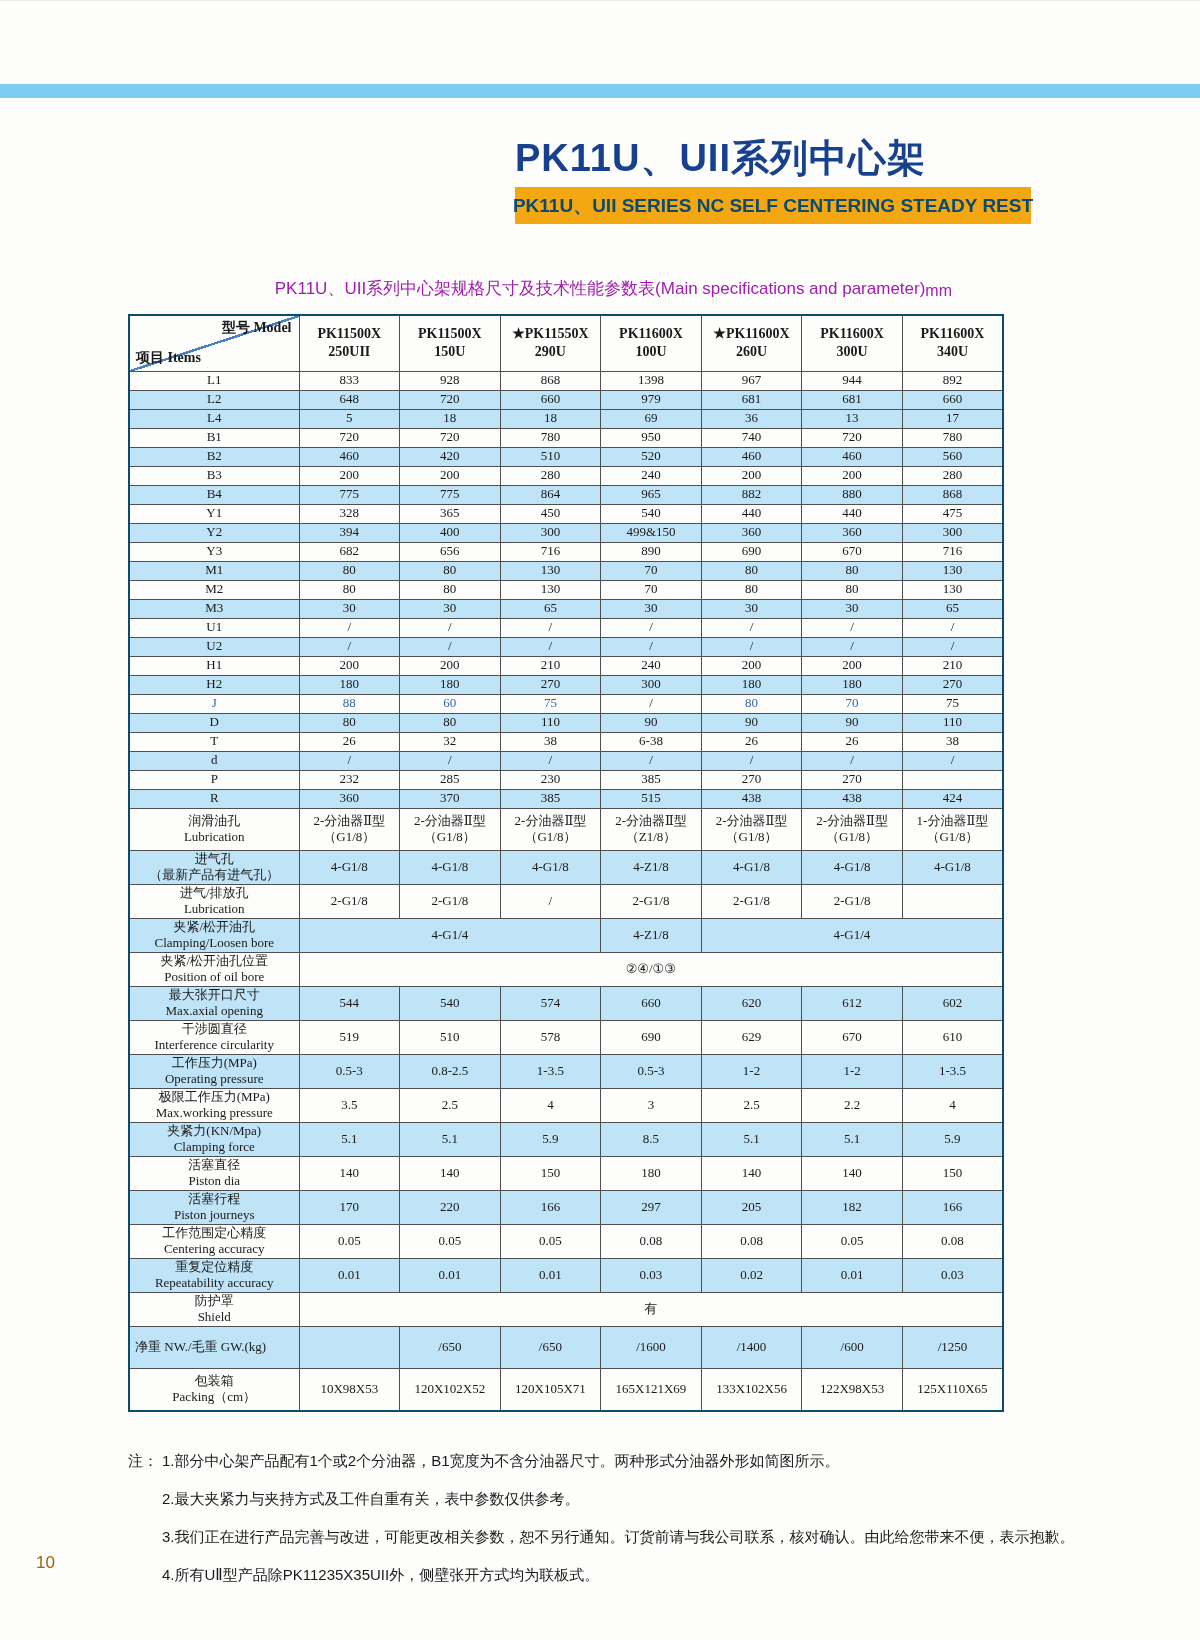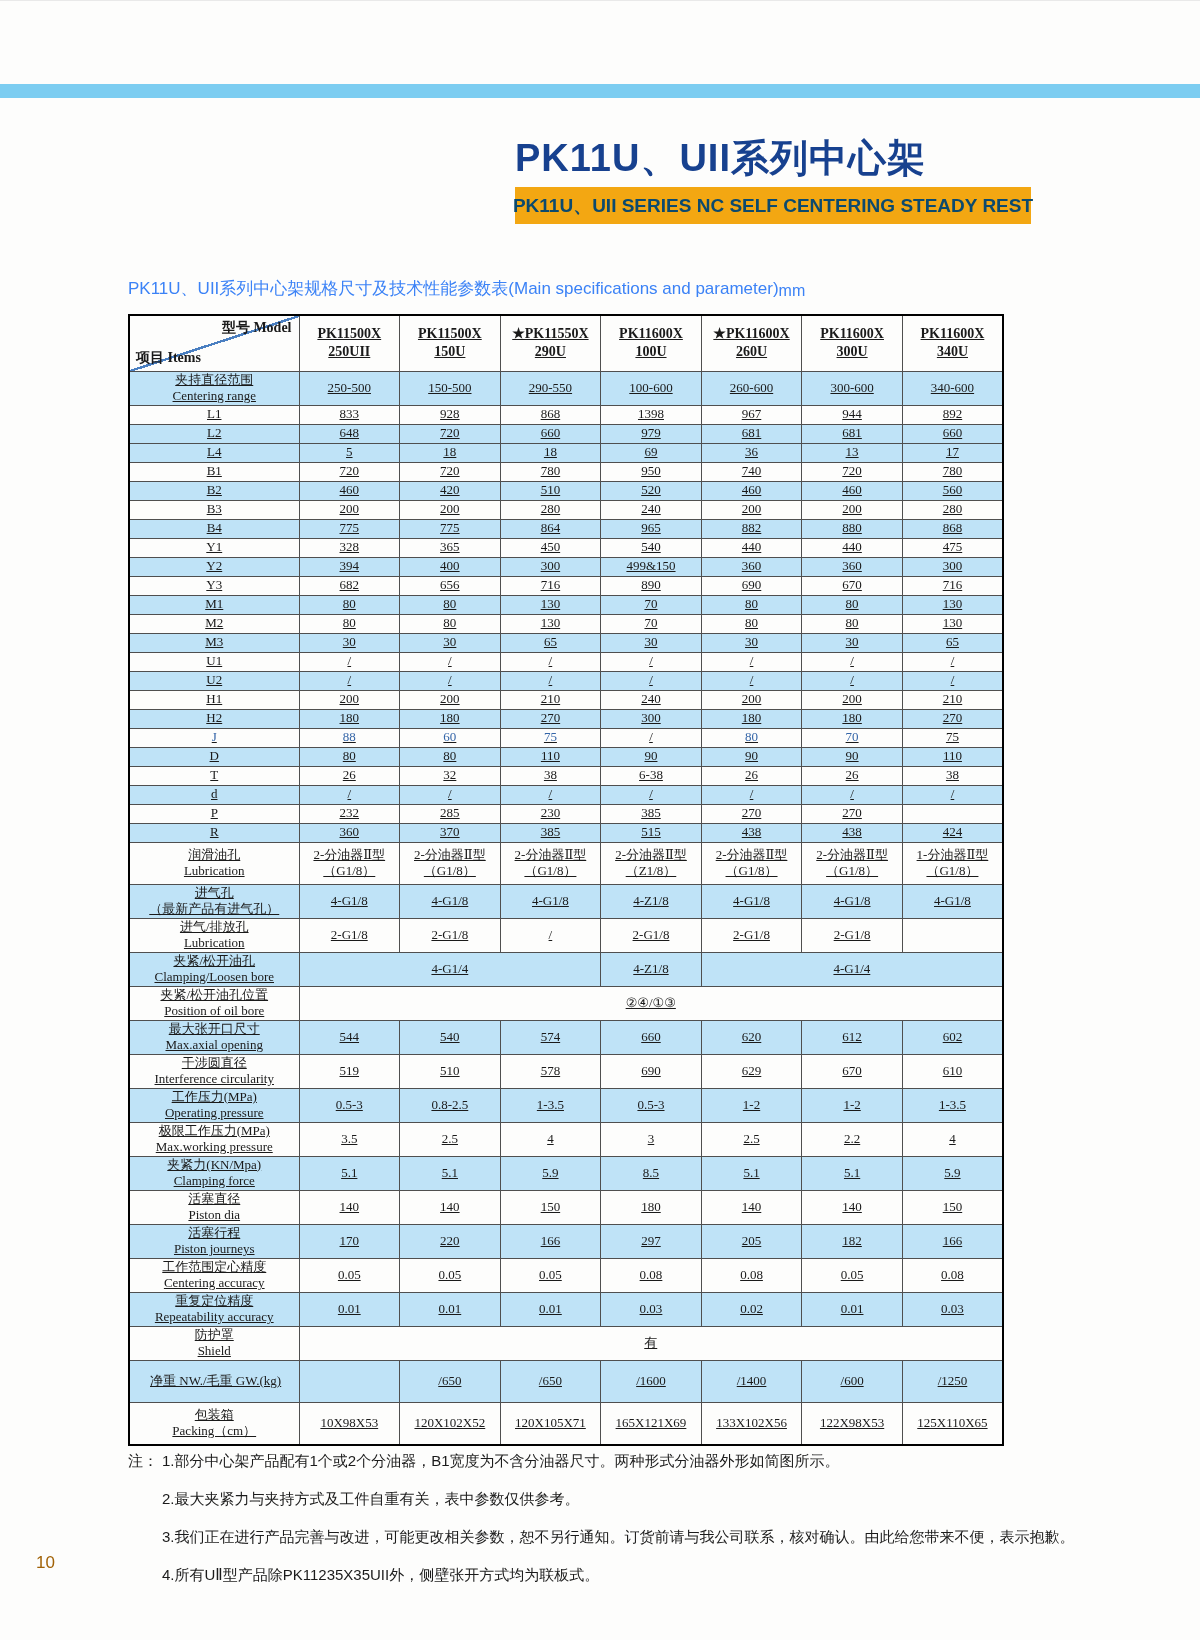--- a/index.html
+++ b/index.html
@@ -24,46 +24,46 @@
   }
   .banner{
     position:absolute;left:515px;top:186px;width:516px;height:37px;
     background:#f3a712;color:#0c4a6e;
     font-size:19px;font-weight:bold;
     display:flex;align-items:center;justify-content:center;
     white-space:nowrap;
   }
   .caption-row{
     position:absolute;left:128px;top:276px;width:876px;
-    display:flex;justify-content:flex-start;align-items:flex-end;
-    font-size:17px;color:#3b82f6;
+    display:flex;justify-content:flex-end;align-items:flex-end;
+    font-size:17px;color:#a21caf;
   }
   .caption-unit{margin-right:52px;font-size:16px;}
   
   table.spec{
     position:absolute;left:128px;top:313px;width:876px;
     border-collapse:collapse;table-layout:fixed;
     font-family:"Liberation Serif","DejaVu Serif",serif;
     font-size:13px;color:#1a1a1a;
   }
   table.spec col.c0{width:170px;}
   table.spec th,table.spec td{
     border:1px solid #4f4f4f;
     padding:0 2px;text-align:center;vertical-align:middle;
     white-space:pre-line;line-height:1.25;
     font-weight:normal;overflow:hidden;
   }
-  table.spec{border:2px solid #000000;text-decoration:underline;}
+  table.spec{border:2px solid #0c4a6e;}
   tr.hdr th{height:44px;font-weight:bold;font-size:14px;line-height:1.3;}
   tr.s th,tr.s td{height:18px;}
   tr.m th,tr.m td{height:33px;}
   tr.l th,tr.l td{height:41px;}
   tr.shade td,tr.shade th{background:#bfe3f7;}
   th.row-label{font-weight:bold;}
-  th.row-label.left{text-align:left;padding-left:20px;}
+  th.row-label.left{text-align:left;padding-left:5px;}
   td.accent,th .accent,.lbl.accent{color:#3465a8;}
   
   th.corner{
     position:relative;padding:0;
     background:
       linear-gradient(to bottom right,
         transparent calc(50% - 1.2px),
         #4a7fc1 calc(50% - 1.2px),
         #4a7fc1 calc(50% + 1.2px),
         transparent calc(50% + 1.2px));
@@ -125,31 +125,20 @@
 100U</th>
           <th class="col-h">★PK11600X
 260U</th>
           <th class="col-h">PK11600X
 300U</th>
           <th class="col-h">PK11600X
 340U</th>
         </tr>
     </thead>
     <tbody id="spec-body">
-        <tr class="m shade">
-          <th class="row-label">夹持直径范围
-Centering range</th>
-          <td>250-500</td>
-          <td>150-500</td>
-          <td>290-550</td>
-          <td>100-600</td>
-          <td>260-600</td>
-          <td>300-600</td>
-          <td>340-600</td>
-        </tr>
         <tr class="s">
           <th class="row-label"><span class="lbl">L1</span></th>
           <td>833</td>
           <td>928</td>
           <td>868</td>
           <td>1398</td>
           <td>967</td>
           <td>944</td>
           <td>892</td>
         </tr>

